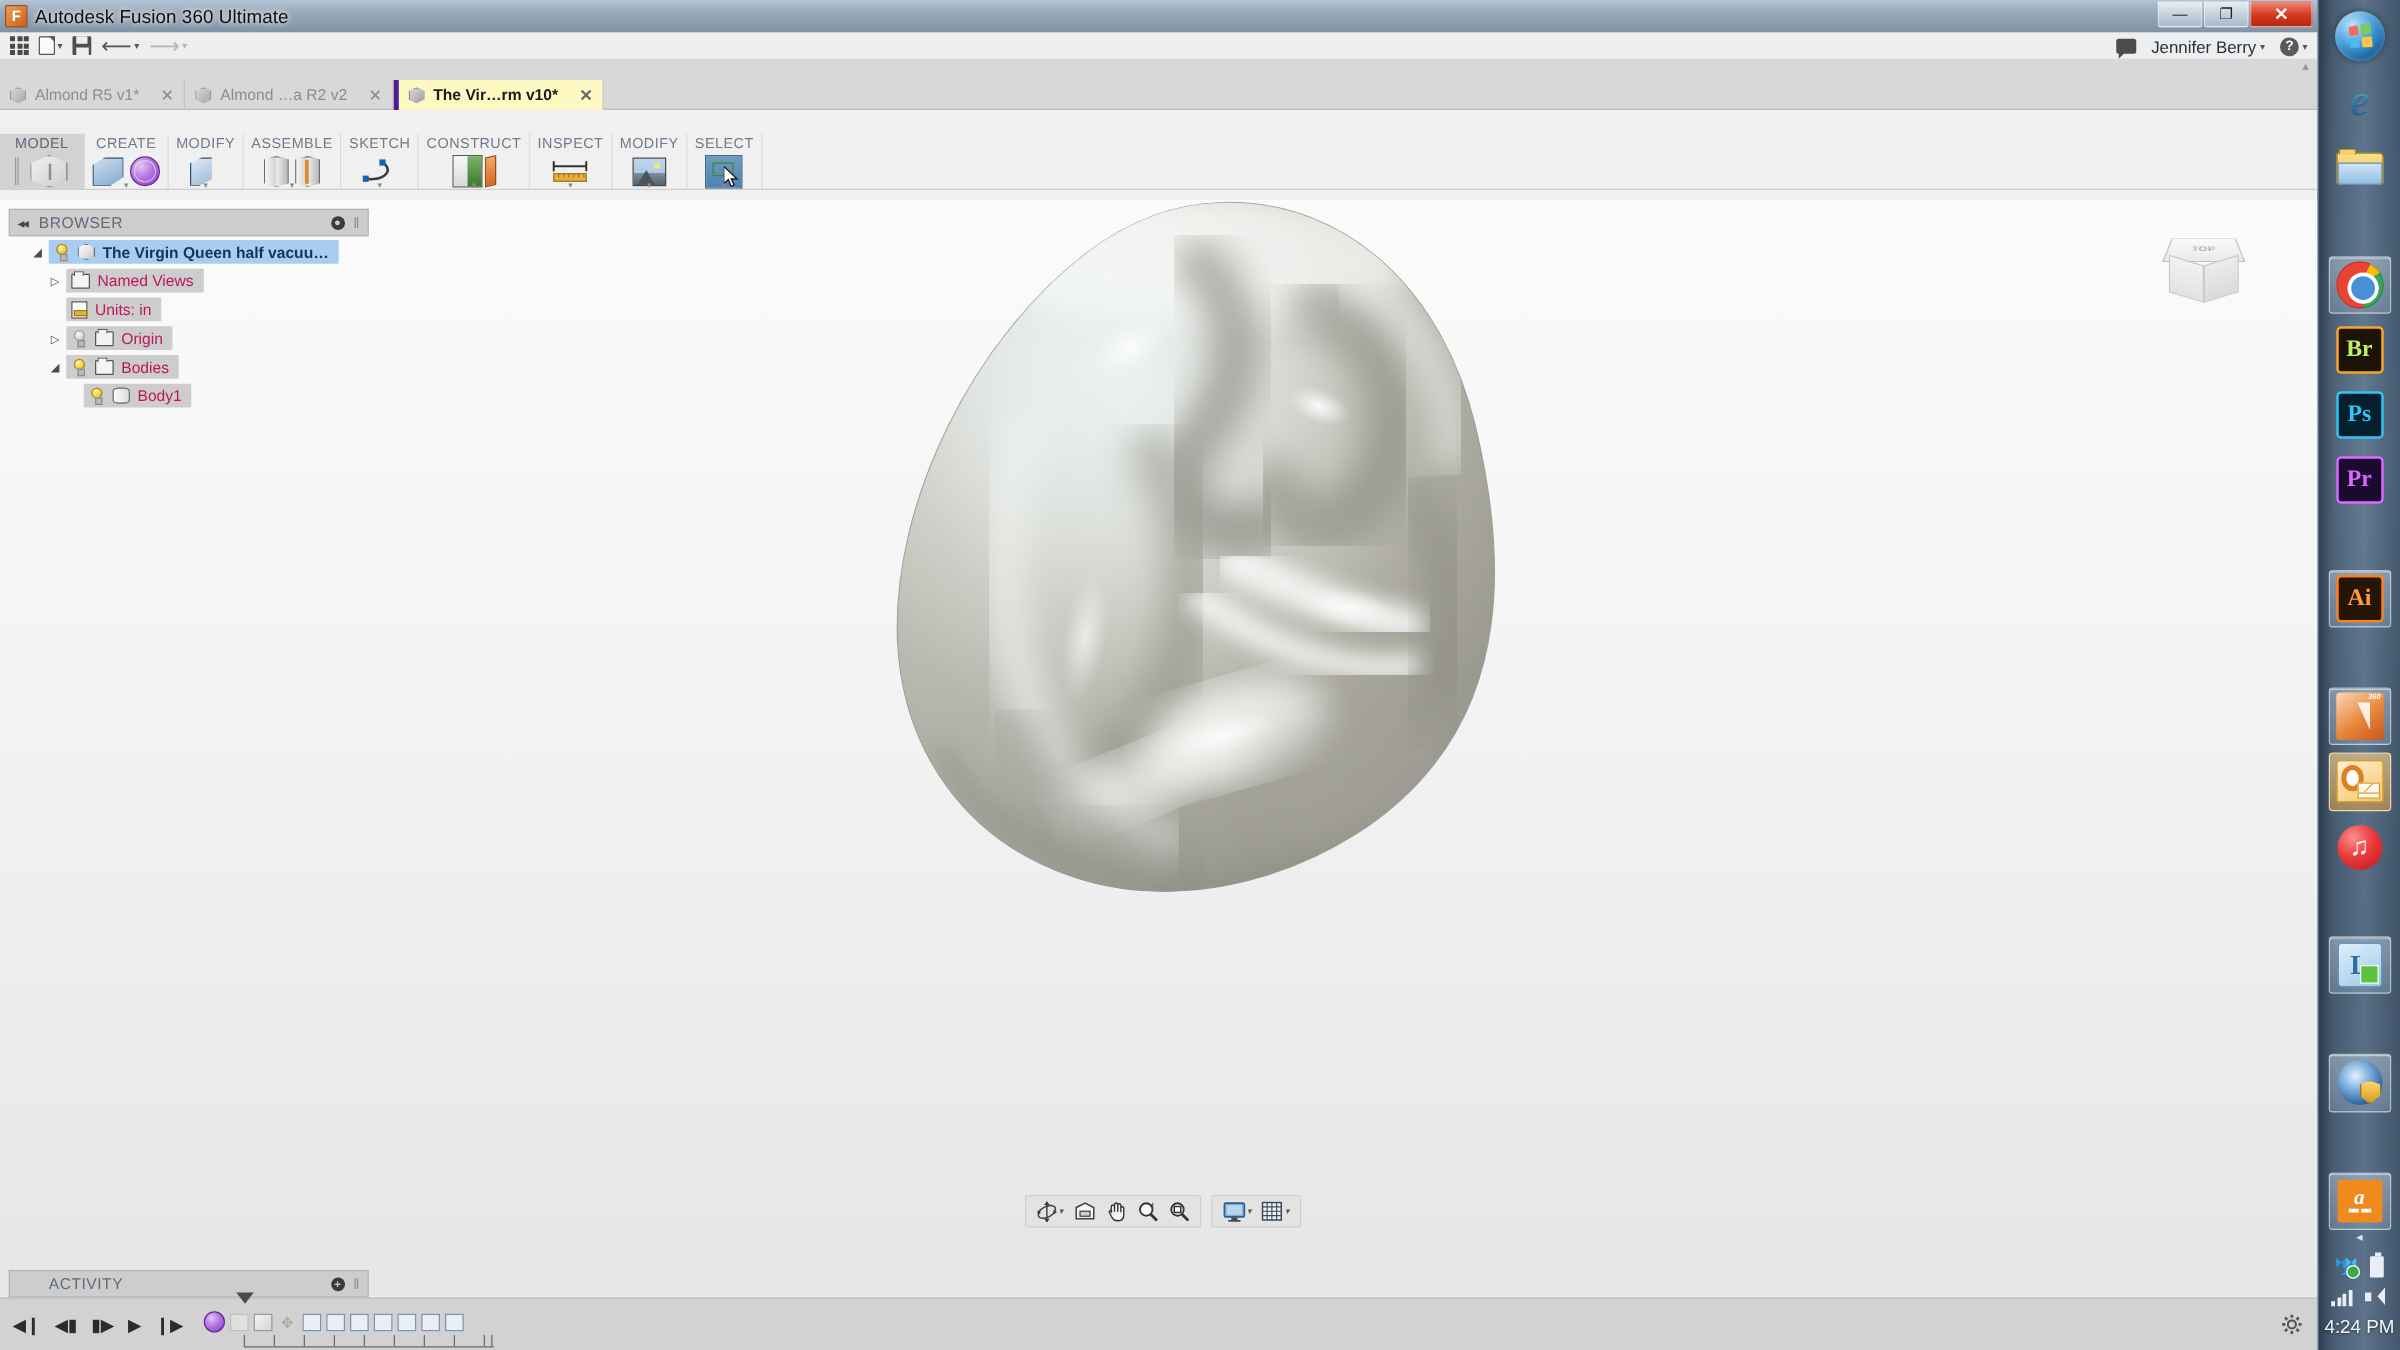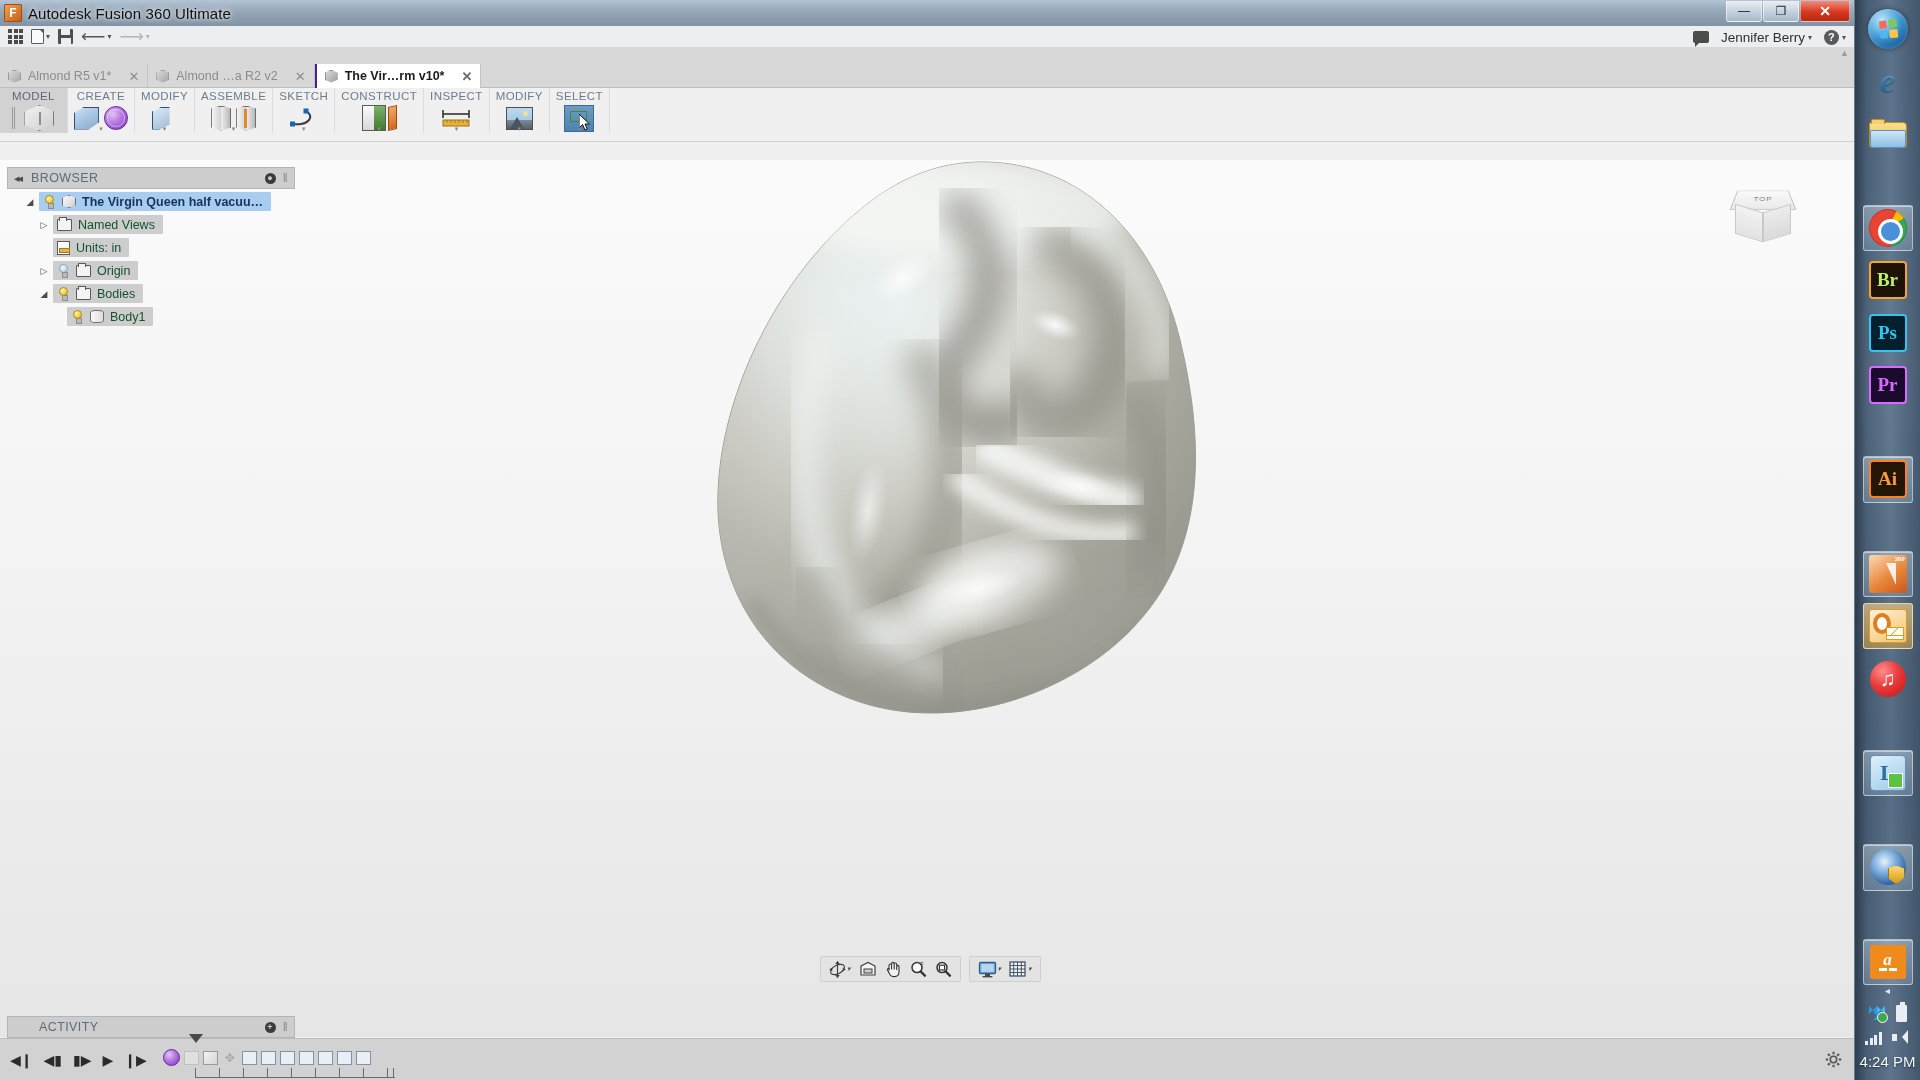--- a/index.html
+++ b/index.html
@@ -91,34 +91,34 @@
   .helpico{ width:15px;height:15px;border-radius:50%;background:#5a5a5a;color:#fff;font-size:11px;font-weight:bold;display:flex;align-items:center;justify-content:center;}
 
   
   .doctabs { height: 40px; background:#d8d8d8; display:flex; align-items:flex-end; position:relative; }
   .doctabs::after{content:"";position:absolute;left:0;right:0;bottom:0;height:1px;background:#bdbdbd;}
   .dtab {
     height: 24px; display:flex; align-items:center; gap:7px;
     padding: 0 8px 0 8px; font-size: 12.5px; color:#8c8c8c;
     border-right: 1px solid #c2c2c2; position:relative;
   }
-  .dtab.active { background:#ffffff; color:#1b1b1b; font-weight:bold; border-left:2px solid #4c1d95; z-index:2;}
+  .dtab.active { background:#fef9c3; color:#1b1b1b; font-weight:bold; border-left:4px solid #4c1d95; z-index:2;}
   .cubeico {
     width:13px;height:13px;
     background: linear-gradient(135deg,#d8d8d8 0%, #bdbdbd 50%, #9e9e9e 100%);
     border:1px solid #8f8f8f;
     clip-path: polygon(0% 25%, 50% 0%, 100% 25%, 100% 78%, 50% 100%, 0% 78%);
     opacity:.85;
   }
   .dtab.active .cubeico { opacity:1; }
   .tabx { font-size: 13px; color:#8c8c8c; margin-left: 10px; }
   .dtab.active .tabx { color:#6a6a6a; }
 
   
-  .ribbon { height: 54px; background:#f0f0f0; display:flex; align-items:flex-start; position:relative; }
+  .ribbon { height: 64px; background:#f0f0f0; display:flex; align-items:flex-end; position:relative; }
   .ribbon::after{content:"";position:absolute;left:0;right:0;bottom:0;height:1px;background:#cfcfcf;}
   .rpanel {
     display:flex; flex-direction:column; align-items:center; position:relative;
     padding: 2px 6px 0 6px; border-right:1px solid #dcdcdc; min-width:52px;
   }
   .rpanel .rlabel { font-size: 11.5px; color:#6d7b8a; letter-spacing:.4px; margin-bottom:1px; }
   .rpanel .ricons { display:flex; align-items:center; gap:5px; height:30px; }
   .rpanel .rcaret { position:absolute; bottom:0px; font-size:7px; color:#8a8a8a; }
   .rpanel.model { background:#d2d2d2; padding: 2px 12px 0 12px; }
   .rpanel.model .rlabel { color:#5c6775; }
@@ -197,21 +197,21 @@
   .collapse-ico { color:#4a4a4a; font-size: 11px; letter-spacing:-2px; }
   .hdr-right { margin-left:auto; display:flex; align-items:center; gap:7px;}
   .dot-btn { width:11px;height:11px;border-radius:50%;background:#3b3b3b;color:#cdcdcd;font-size:9px;line-height:10px;text-align:center;font-weight:bold;}
   .vgrip { color:#8c8c8c; font-size:12px; }
 
   .tree { position:absolute; left:7px; top:190px; width:288px; font-size:12.5px; }
   .tnode { display:flex; align-items:center; height:23px; }
   .texp { width:18px; text-align:center; color:#4c4c4c; font-size:9px; }
   .tpill {
     display:flex; align-items:center; gap:6px; height:19px; padding:0 8px 0 4px;
-    background:#cdcdcd; color:#14532d; border-radius:1px;
+    background:#cdcdcd; color:#be185d; border-radius:1px;
   }
   .tpill.sel { background:#a8cdf0; color:#17335a; font-weight:bold; }
   .bulb { width:13px;height:14px; position:relative; }
   .bulb i {
     position:absolute;left:2px;top:0;width:9px;height:9px;border-radius:50%;
     background: radial-gradient(circle at 35% 30%, #fff4b0, #f3cf3c 60%, #caa316);
     border:1px solid #a88c16;
   }
   .bulb::after{content:"";position:absolute;left:4.5px;bottom:0;width:4px;height:4px;background:#b9b9b9;border:1px solid #8d8d8d;}
   .bulb.off i { background: radial-gradient(circle at 35% 30%, #f2f7fd, #c8dcf0 60%, #9fb9d4); border-color:#8ba5bd; }

